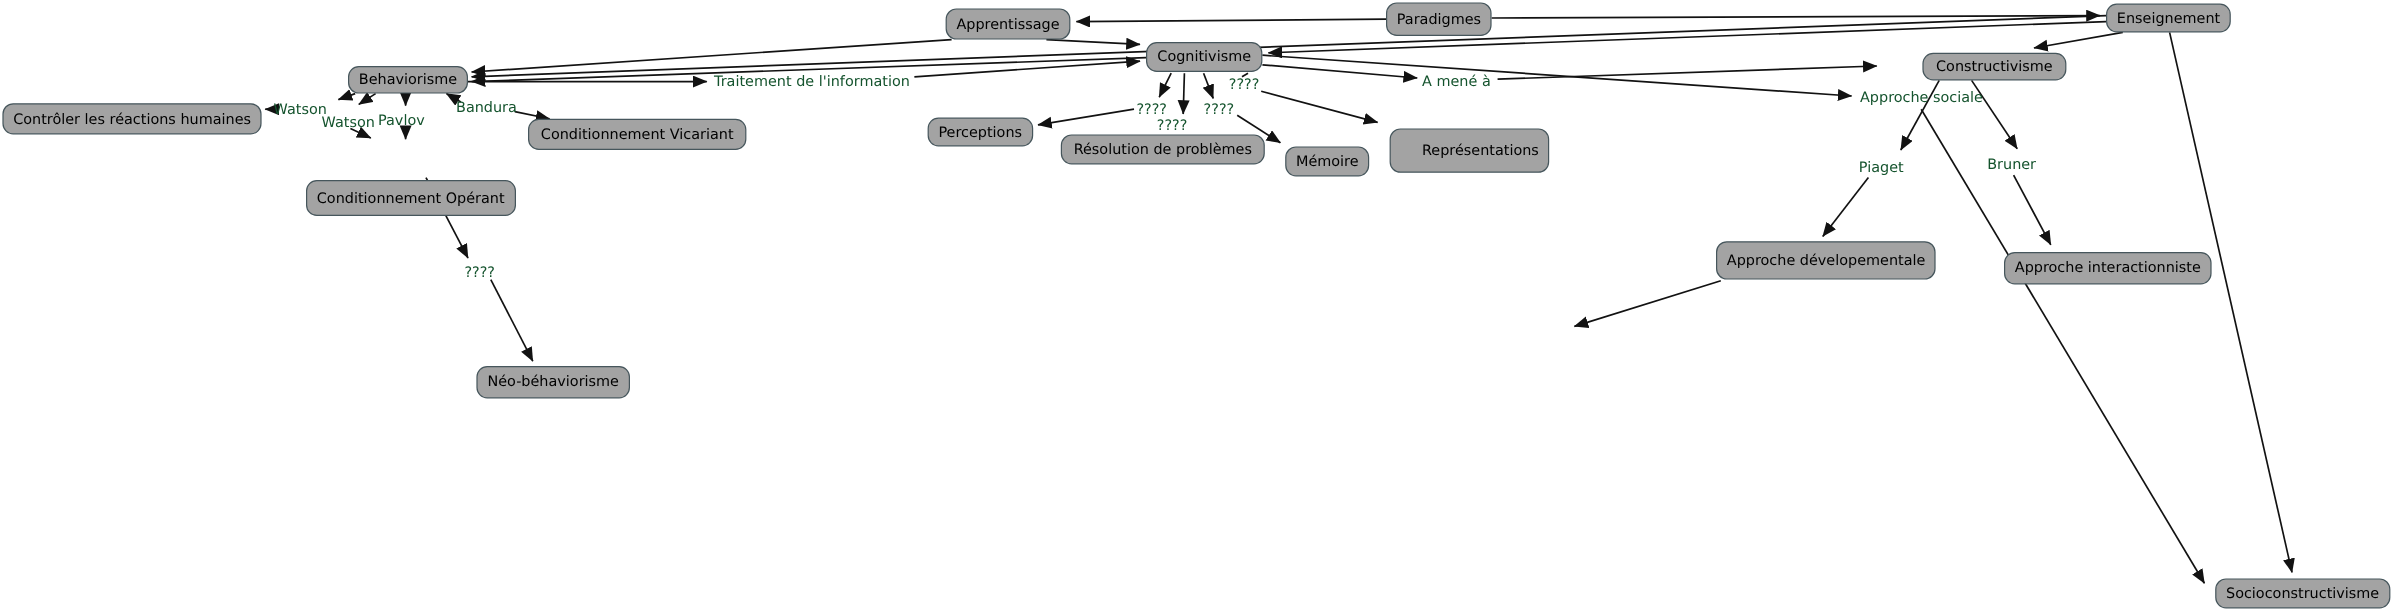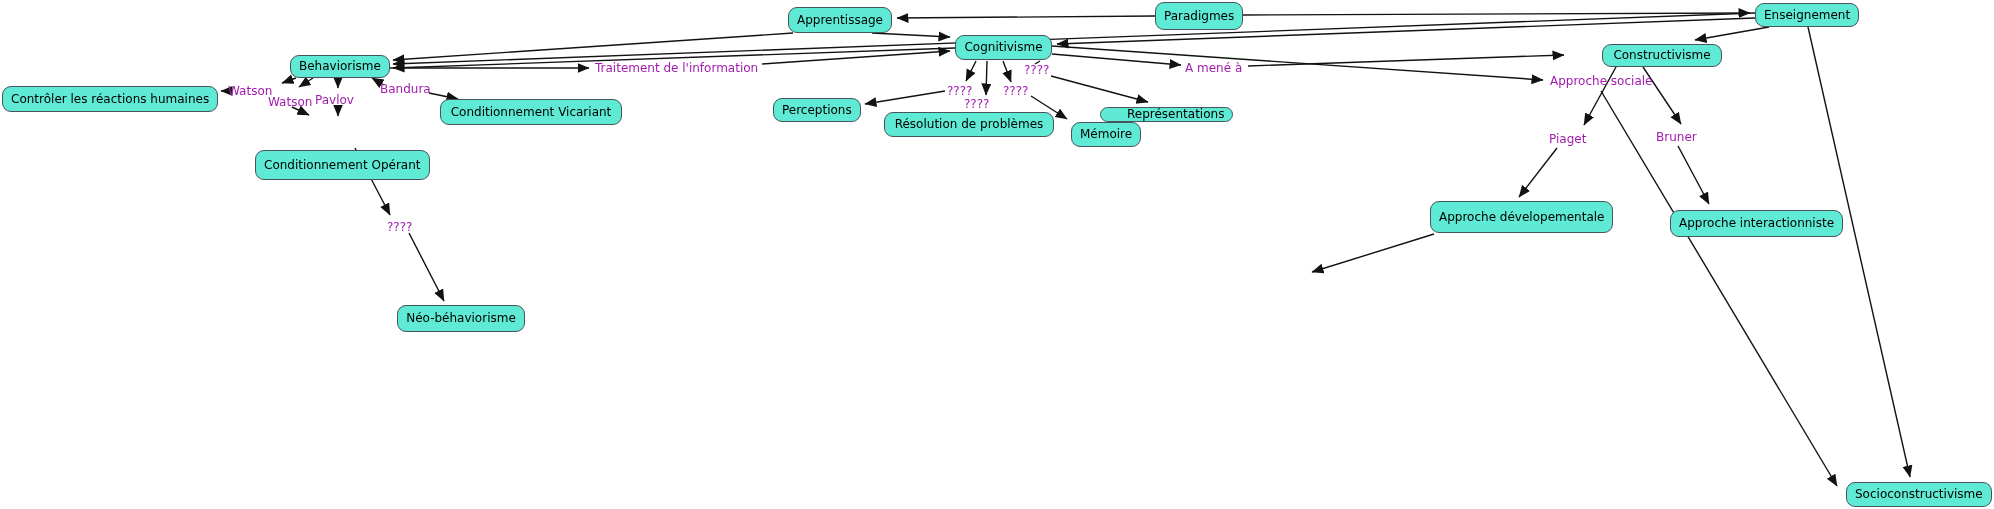--- a/index.html
+++ b/index.html
@@ -1,24 +1,24 @@
 <!DOCTYPE html>
 <html><head>
 <meta charset="utf-8">
 <style>
   html,body{margin:0;padding:0;background:#fff;}
   #canvas{position:relative;width:1994px;height:509px;background:#ffffff;overflow:hidden;
           font-family:"DejaVu Sans",sans-serif;}
   #edges{position:absolute;left:0;top:0;z-index:1;}
-  .node{position:absolute;background:#5eead4;border:1.4px solid #46565c;border-radius:9px;
+  .node{position:absolute;background:#a3a3a3;border:1.4px solid #46565c;border-radius:9px;
         font:12px/15px "DejaVu Sans",sans-serif;color:#000;padding:3px 8px;
         white-space:nowrap;box-sizing:border-box;display:flex;align-items:center;
         justify-content:center;z-index:2;}
   .node.small-font{font-size:11px;}
-  .phrase{position:absolute;font:12px/14px "DejaVu Sans",sans-serif;color:#a21caf;
+  .phrase{position:absolute;font:12px/14px "DejaVu Sans",sans-serif;color:#14532d;
           white-space:nowrap;z-index:3;}
   line{stroke:#121212;stroke-width:1.4;}
 </style>
 </head>
 <body>
 
 <div id="canvas">
 
   <svg id="edges" width="1994" height="509" viewBox="0 0 1994 509">
     <defs>
@@ -69,21 +69,21 @@
   <div class="node" style="left:1155px;top:2px;min-width:88px;height:28px;">Paradigmes</div>
   <div class="node" style="left:1755px;top:3px;min-width:103px;height:24px;">Enseignement</div>
   <div class="node" style="left:955px;top:35px;min-width:97px;height:25px;">Cognitivisme</div>
   <div class="node" style="left:290px;top:55px;min-width:98px;height:23px;">Behaviorisme</div>
   <div class="node" style="left:2px;top:86px;min-width:215px;height:26px;">Contrôler les réactions humaines</div>
   <div class="node" style="left:255px;top:118px;min-width:170px;height:30px;margin-top:32px;">Conditionnement Opérant</div>
   <div class="node" style="left:440px;top:99px;min-width:182px;height:26px;">Conditionnement Vicariant</div>
   <div class="node" style="left:773px;top:98px;min-width:87px;height:24px;">Perceptions</div>
   <div class="node" style="left:884px;top:112px;min-width:170px;height:25px;">Résolution de problèmes</div>
   <div class="node" style="left:1071px;top:122px;min-width:66px;height:25px;">Mémoire</div>
-  <div class="node" style="left:1100px;top:107px;min-width:115px;height:15px;padding-left:26px;">Représentations</div>
+  <div class="node" style="left:1158px;top:107px;min-width:115px;height:37px;padding-left:26px;">Représentations</div>
   <div class="node" style="left:397px;top:305px;min-width:128px;height:27px;">Néo-béhaviorisme</div>
   <div class="node" style="left:1602px;top:44px;min-width:120px;height:23px;">Constructivisme</div>
   <div class="node" style="left:1430px;top:201px;min-width:183px;height:32px;">Approche dévelopementale</div>
   <div class="node" style="left:1670px;top:210px;min-width:158px;height:27px;">Approche interactionniste</div>
   <div class="node" style="left:1846px;top:482px;min-width:144px;height:25px;">Socioconstructivisme</div>
 
   <span class="phrase" style="left:595px;top:61px;">Traitement de l'information</span>
   <span class="phrase" style="left:228px;top:84px;">Watson</span>
   <span class="phrase" style="left:268px;top:95px;">Watson</span>
   <span class="phrase" style="left:315px;top:93px;">Pavlov</span>

